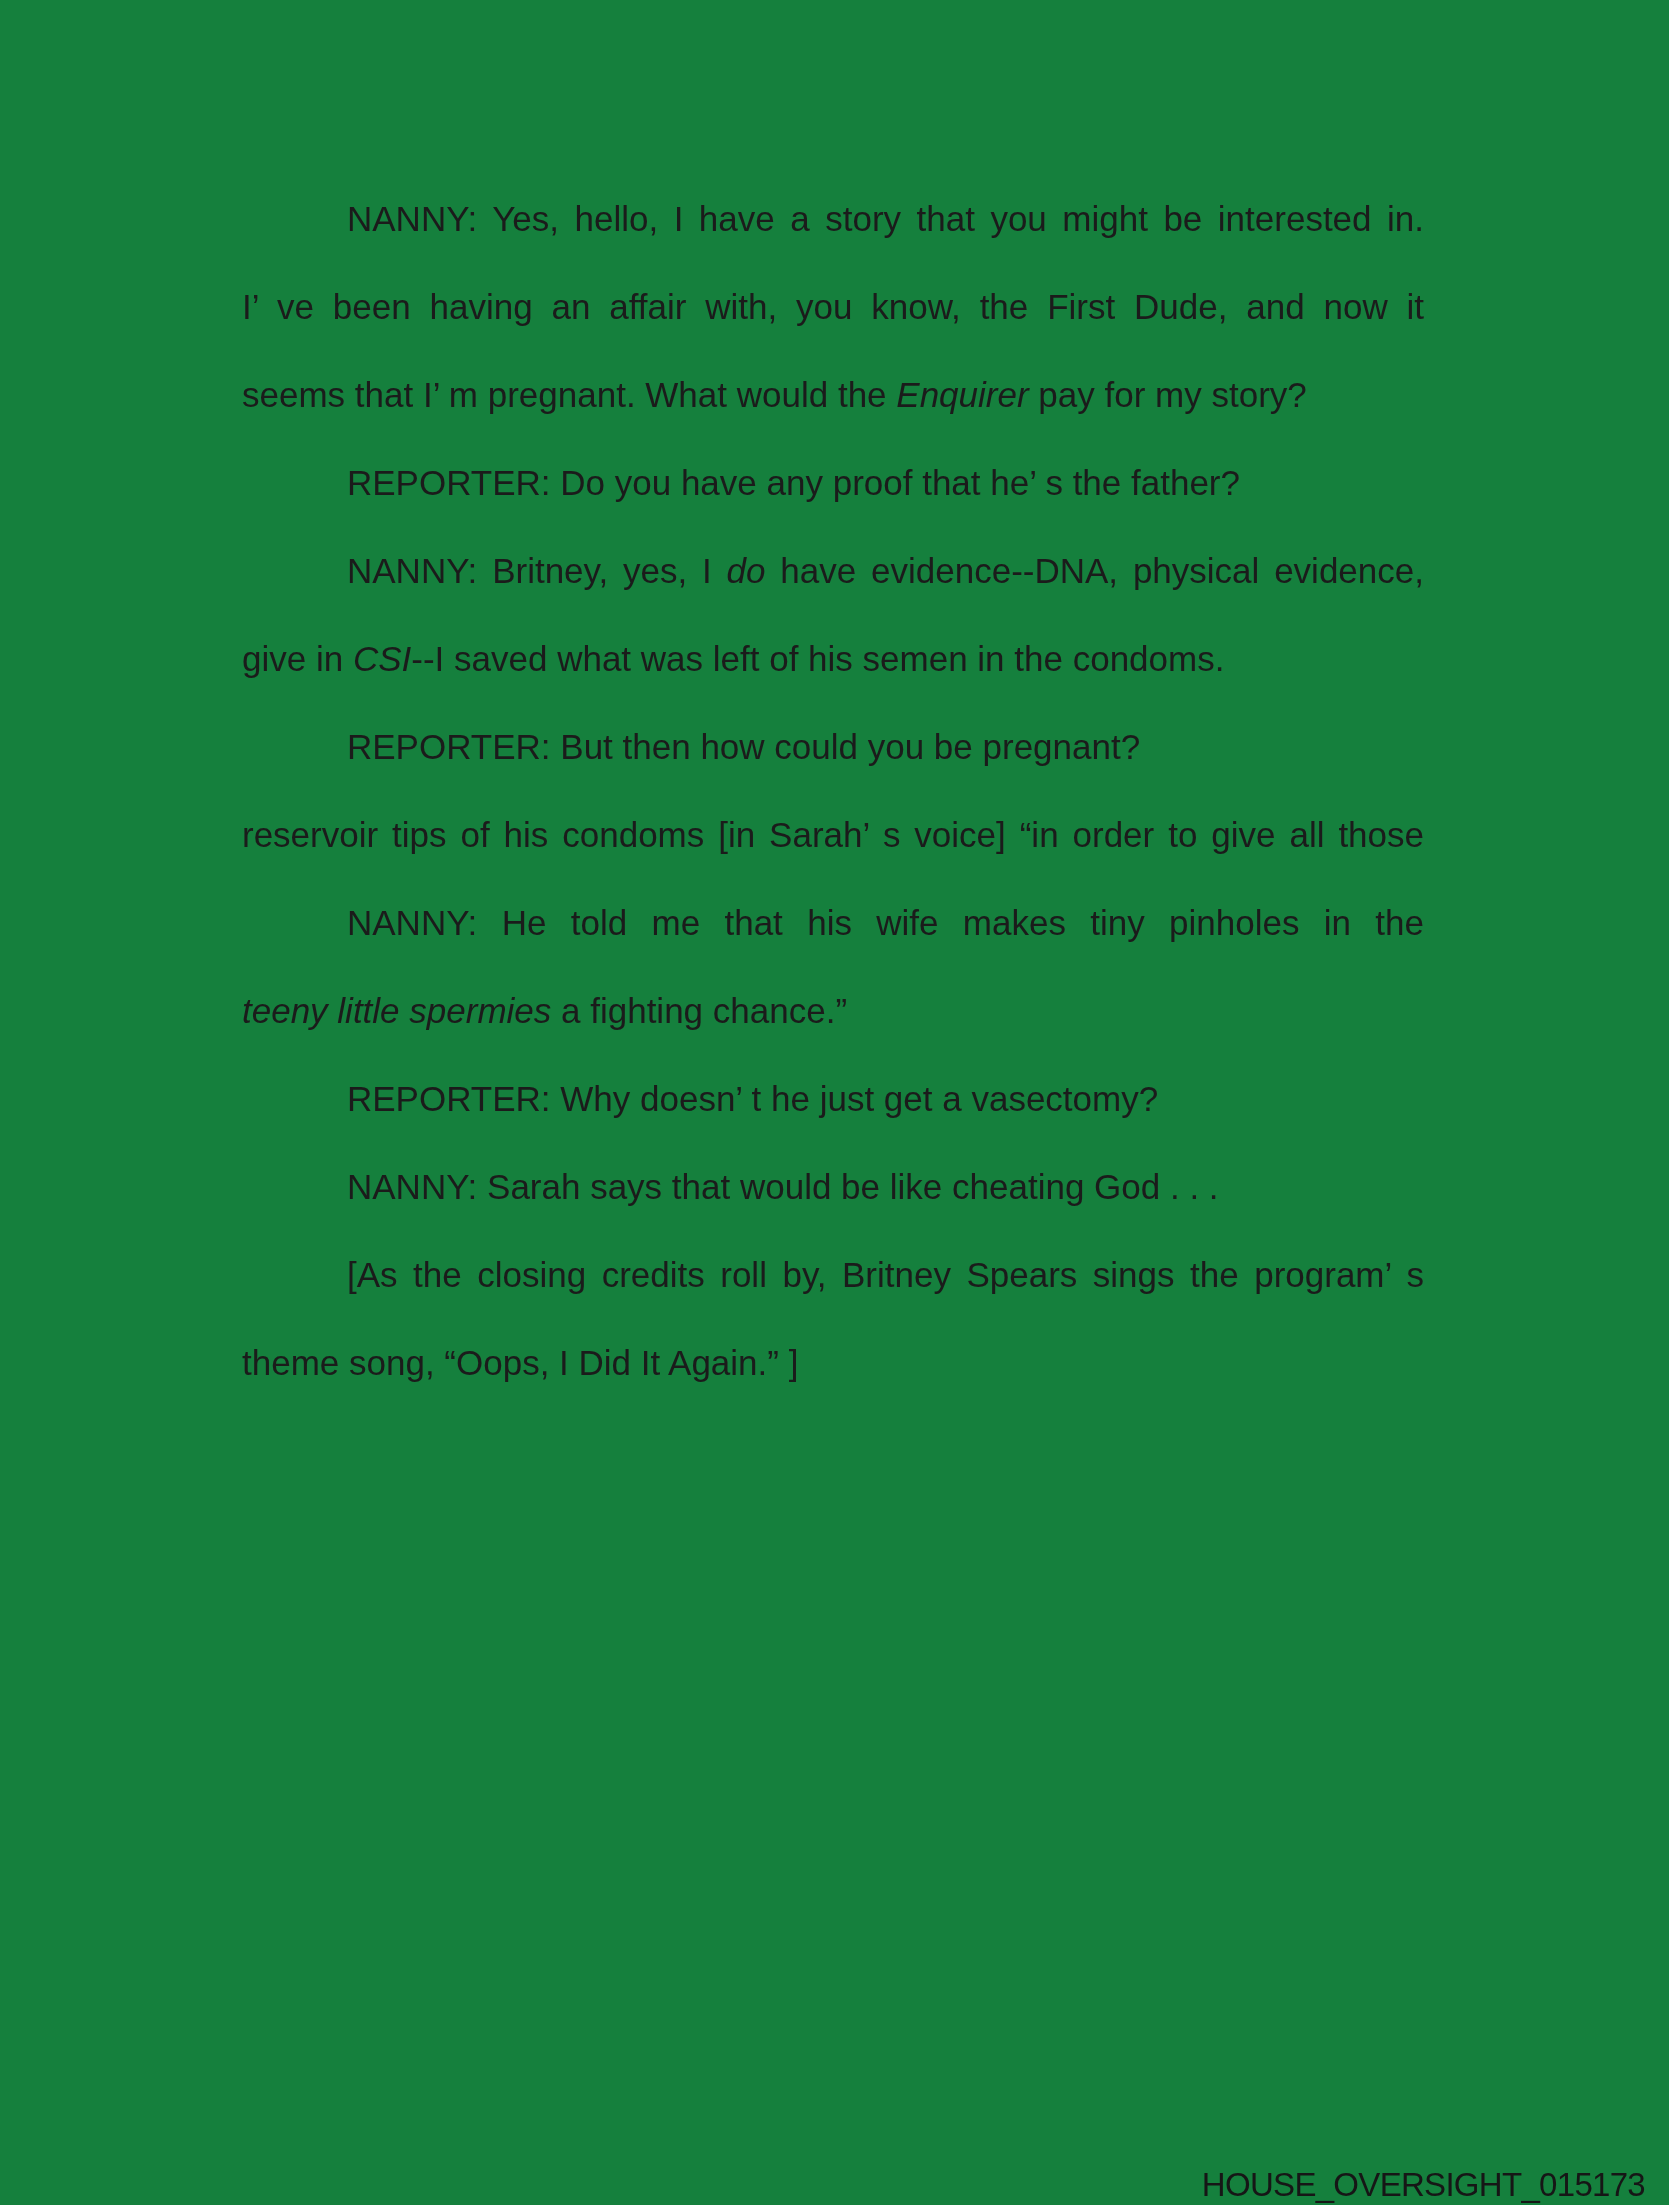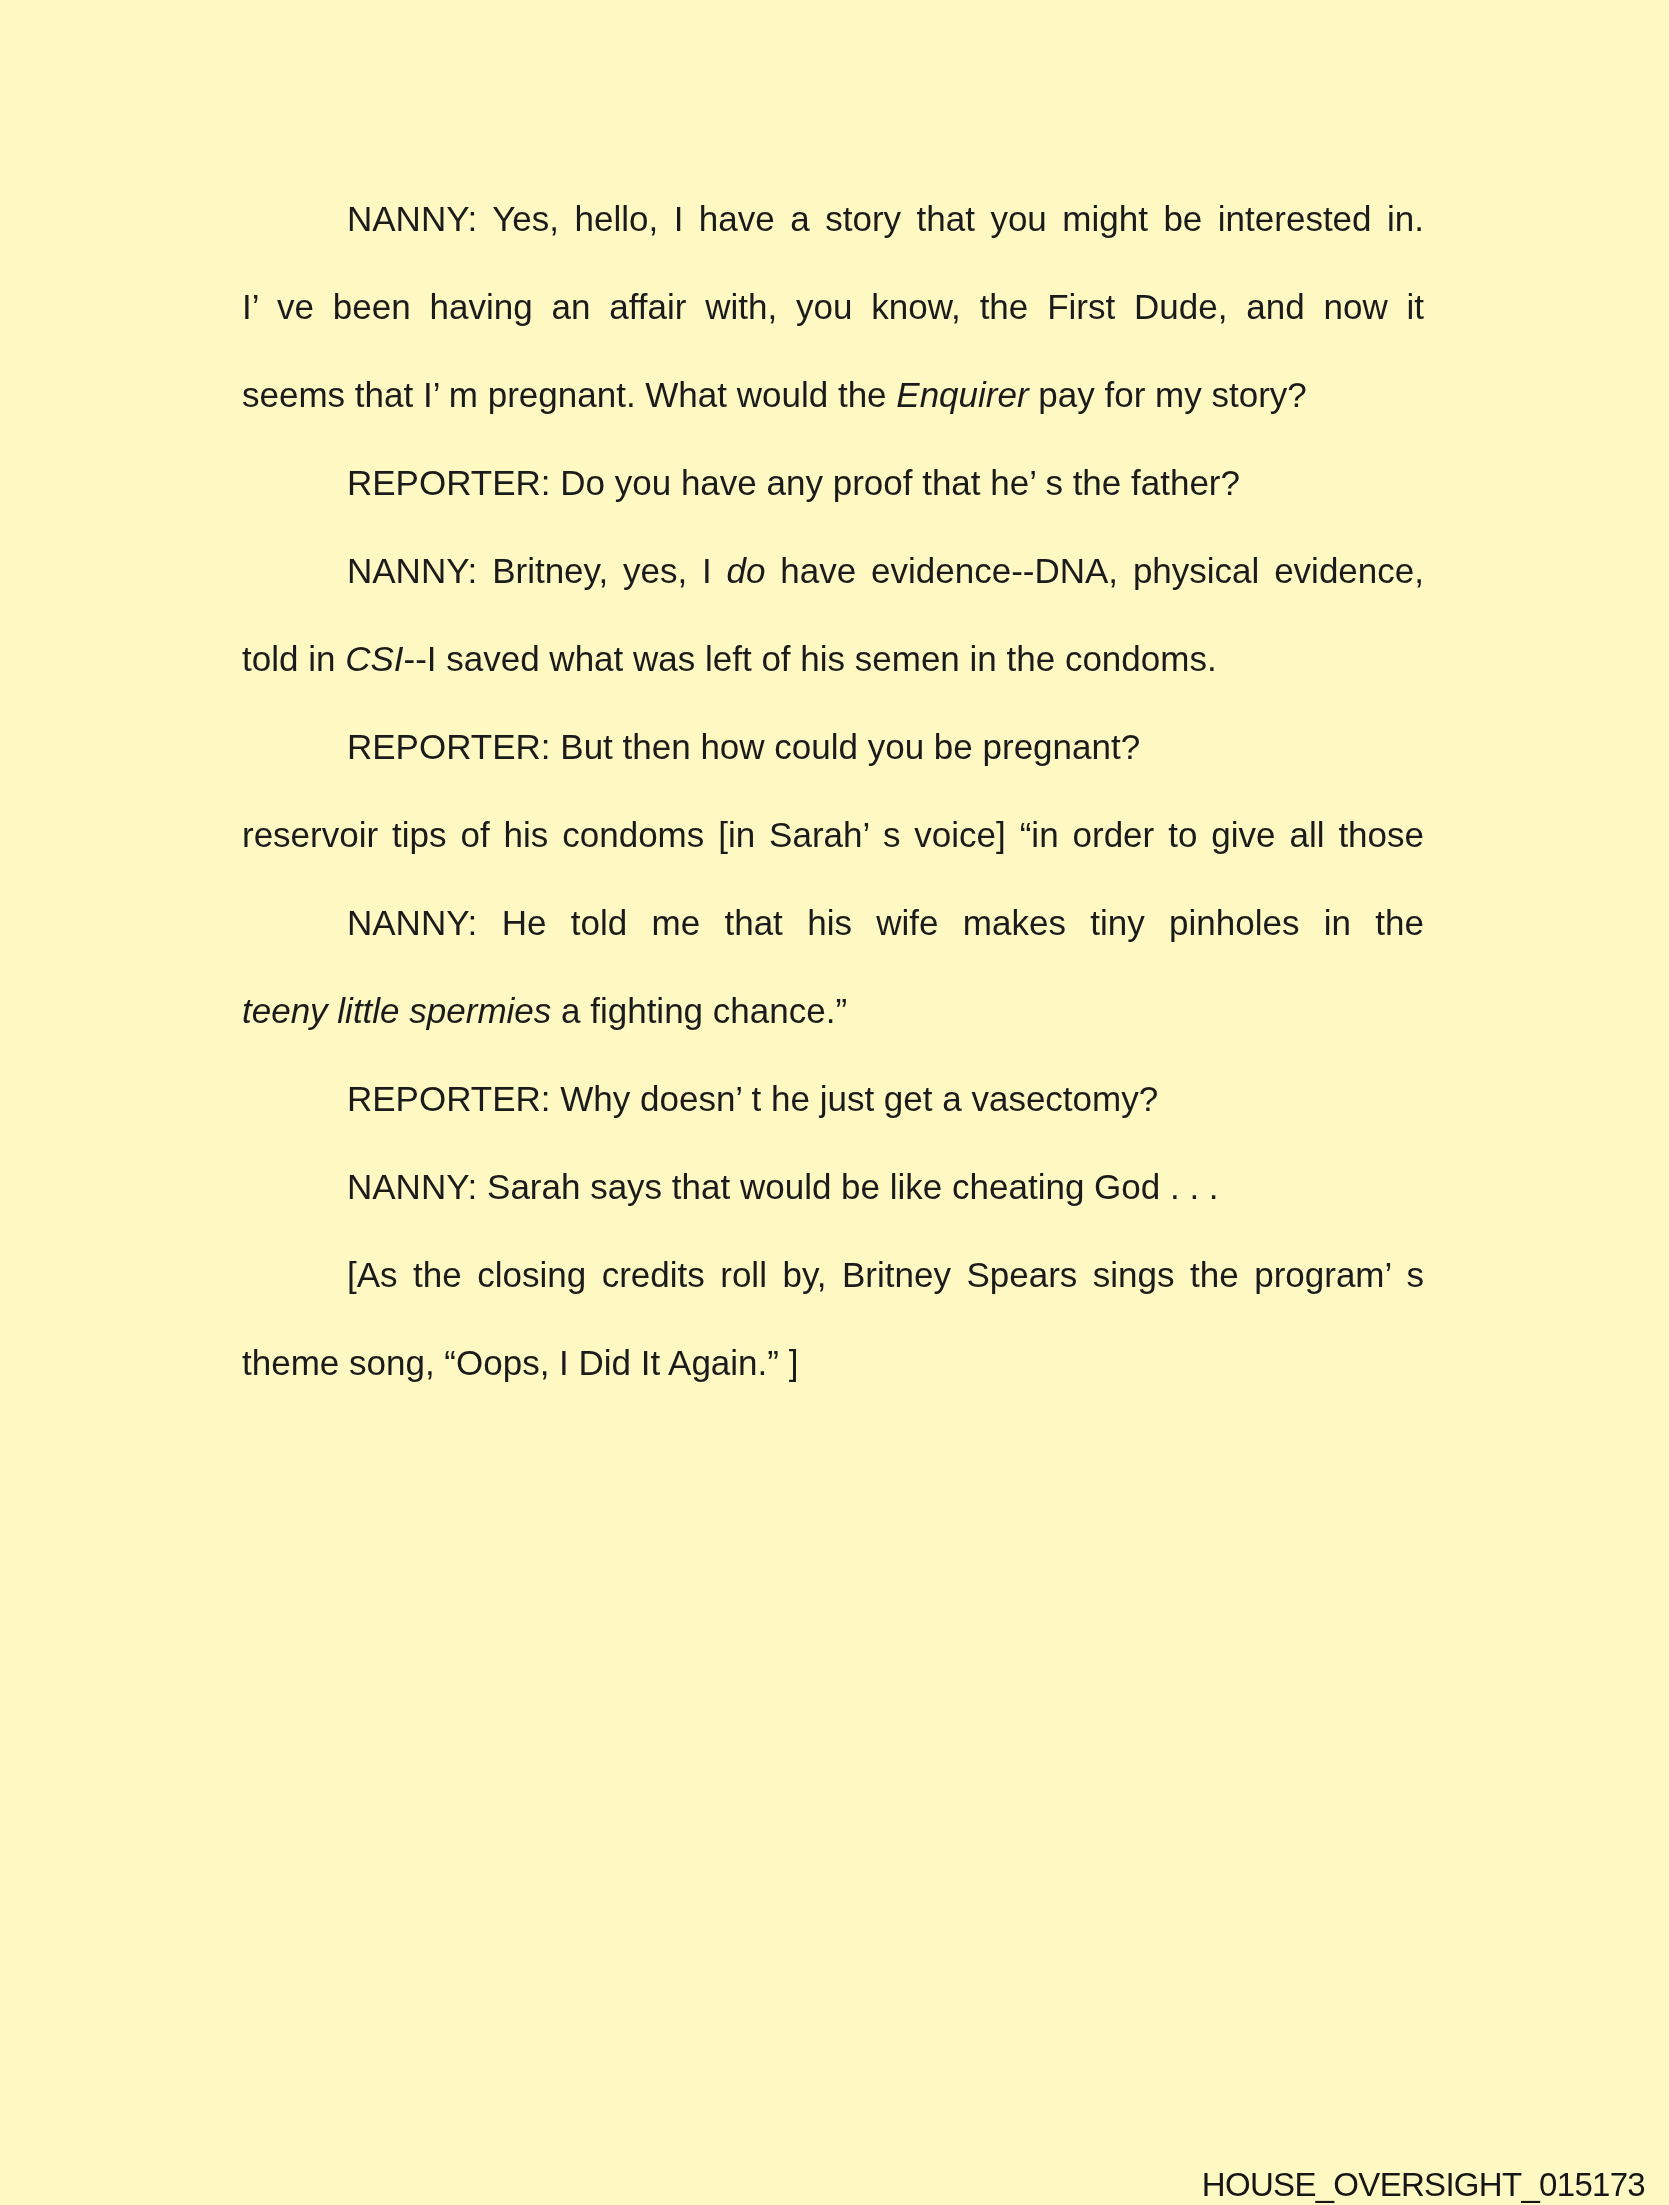--- a/index.html
+++ b/index.html
@@ -8,21 +8,21 @@
     height: 2205px;
     background: #ffffff;
     position: relative;
     overflow: hidden;
     font-family: "Liberation Sans", sans-serif;
     color: #1b1b1b;
   }
   .page {
     position: absolute;
     inset: 0;
-    background: #fef9c3;
+    background: #15803d;
   }
   .body-text {
     position: absolute;
     left: 242px;
     top: 175px;
     width: 1182px;
     font-size: 35px;
     line-height: 88px;
     letter-spacing: 0px;
   }
@@ -49,21 +49,21 @@
 </head>
 <body>
 
 <div class="page">
   <div class="body-text" id="doc-body">
       <div class="line justify indent"><span class="seg">NANNY: Yes, hello, I have a story that you might be interested in.</span></div>
       <div class="line justify"><span class="seg">I’ ve been having an affair with, you know, the First Dude, and now it</span></div>
       <div class="line"><span class="seg">seems that I’ m pregnant. What would the </span><span class="seg italic">Enquirer</span><span class="seg"> pay for my story?</span></div>
       <div class="line indent"><span class="seg">REPORTER: Do you have any proof that he’ s the father?</span></div>
       <div class="line justify indent"><span class="seg">NANNY: Britney, yes, I </span><span class="seg italic">do</span><span class="seg"> have evidence--DNA, physical evidence,</span></div>
-      <div class="line"><span class="seg">told in </span><span class="seg italic">CSI</span><span class="seg">--I saved what was left of his semen in the condoms.</span></div>
+      <div class="line"><span class="seg">give in </span><span class="seg italic">CSI</span><span class="seg">--I saved what was left of his semen in the condoms.</span></div>
       <div class="line indent"><span class="seg">REPORTER: But then how could you be pregnant?</span></div>
       <div class="line justify"><span class="seg">reservoir tips of his condoms [in Sarah’ s voice] “in order to give all those</span></div>
       <div class="line justify indent"><span class="seg">NANNY: He told me that his wife makes tiny pinholes in the</span></div>
       <div class="line"><span class="seg italic">teeny little spermies</span><span class="seg"> a fighting chance.”</span></div>
       <div class="line indent"><span class="seg">REPORTER: Why doesn’ t he just get a vasectomy?</span></div>
       <div class="line indent"><span class="seg">NANNY: Sarah says that would be like cheating God . . .</span></div>
       <div class="line justify indent italic"><span class="seg">[As the closing credits roll by, Britney Spears sings the program’ s</span></div>
       <div class="line italic"><span class="seg">theme song, “Oops, I Did It Again.” ]</span></div>
     </div>
   <div class="footer">HOUSE_OVERSIGHT_015173</div>

